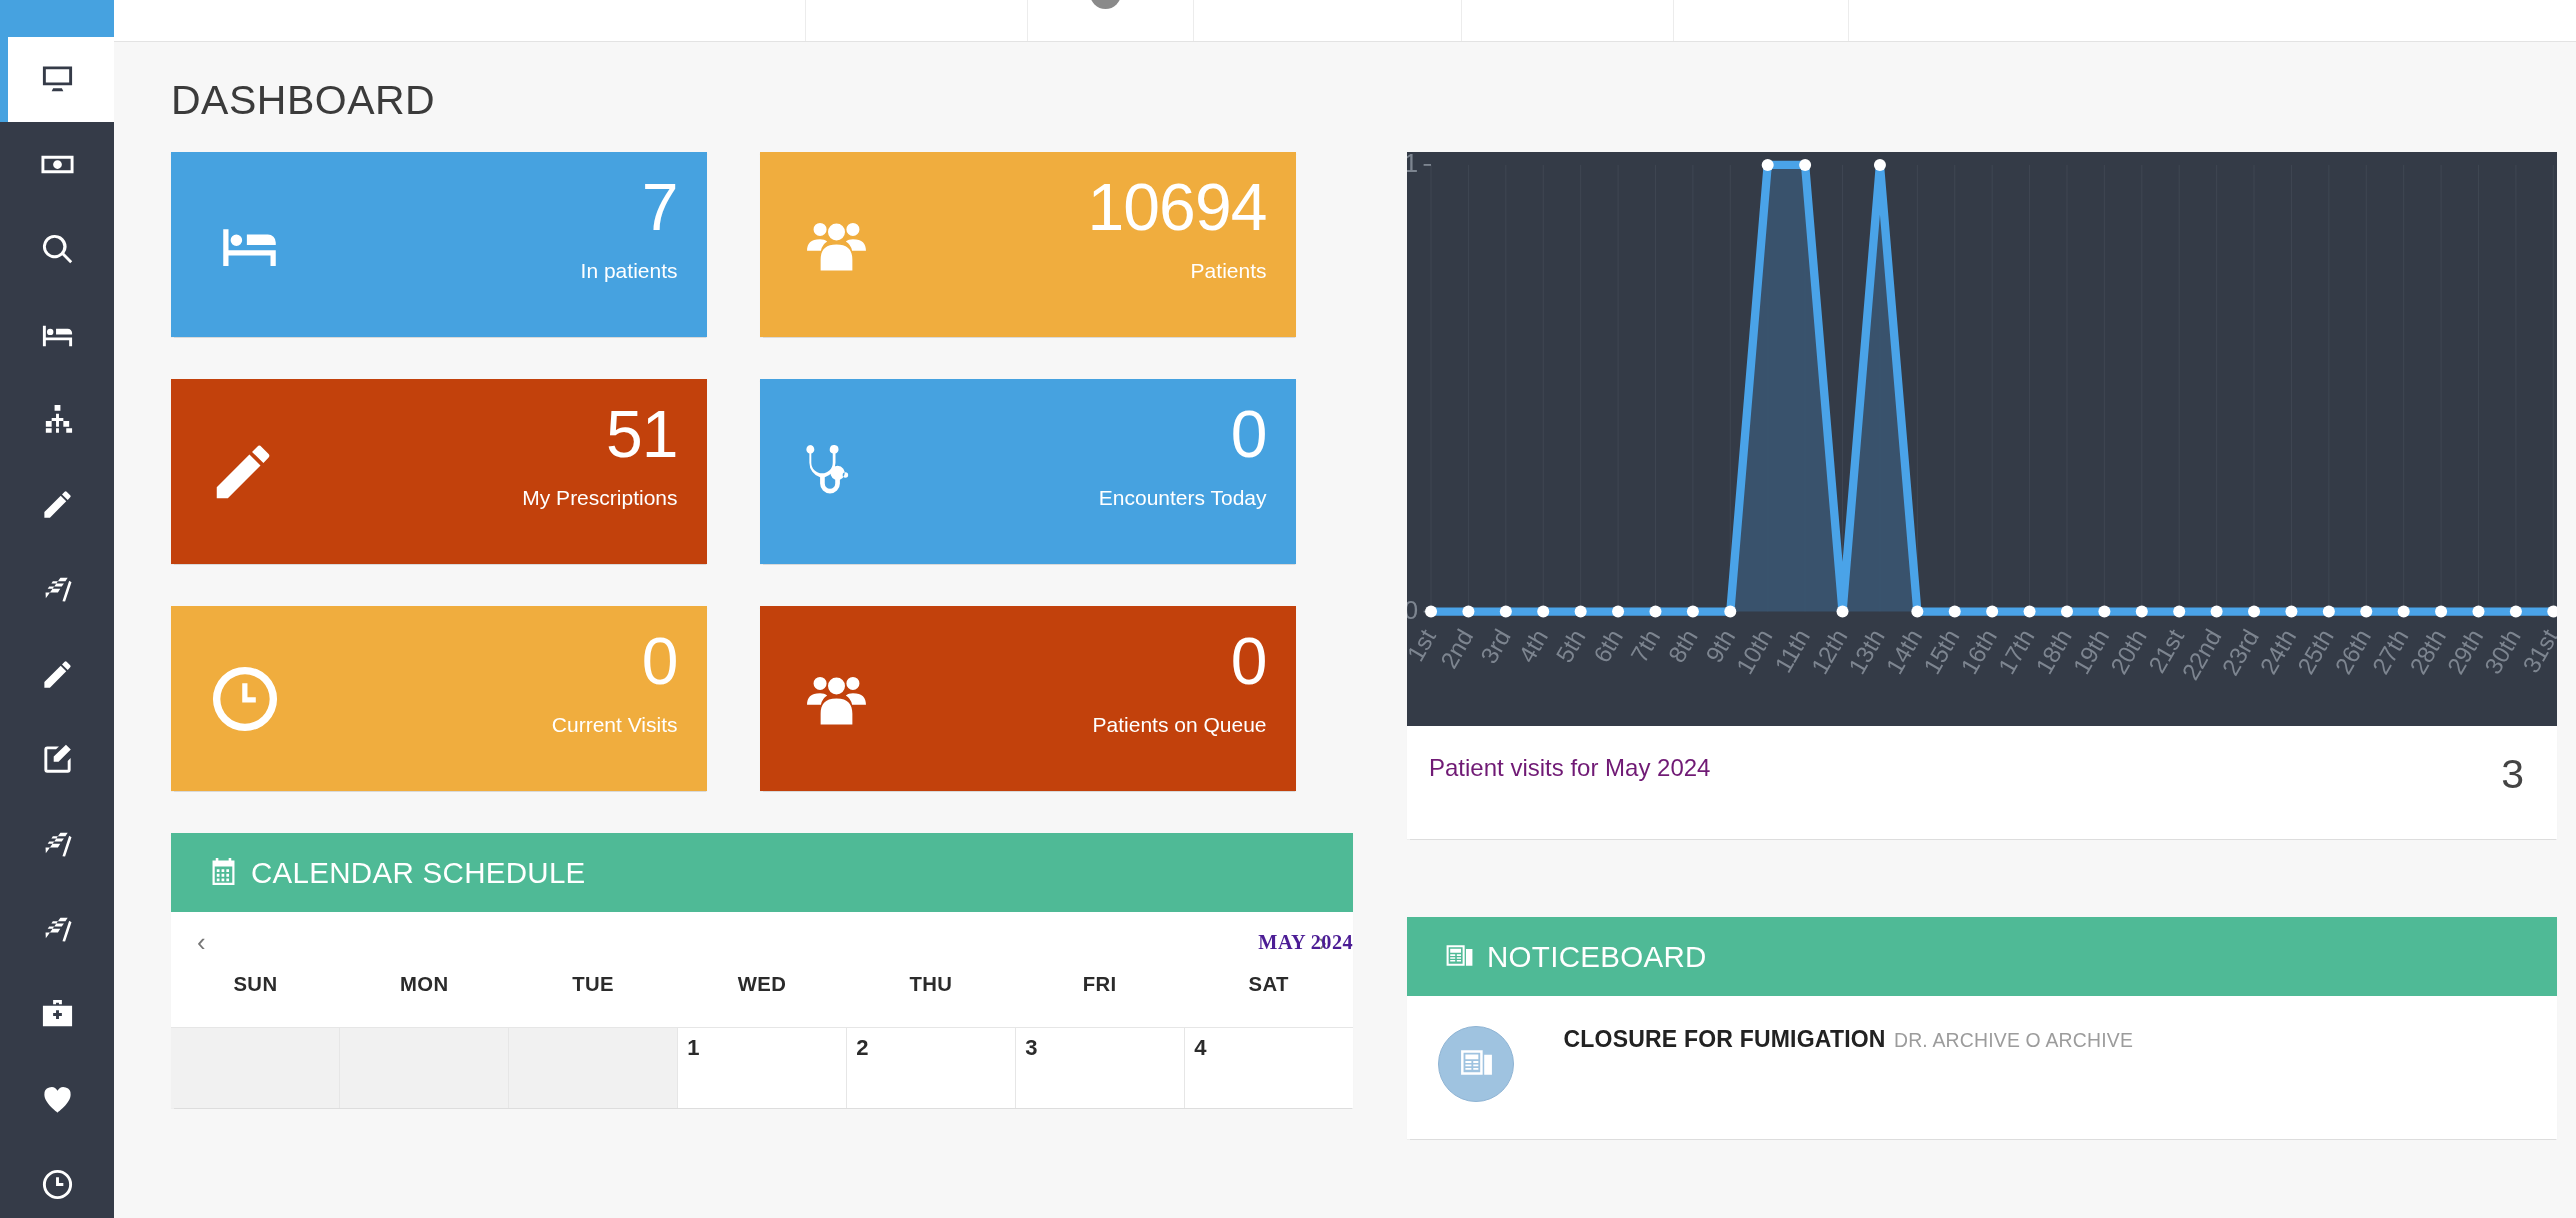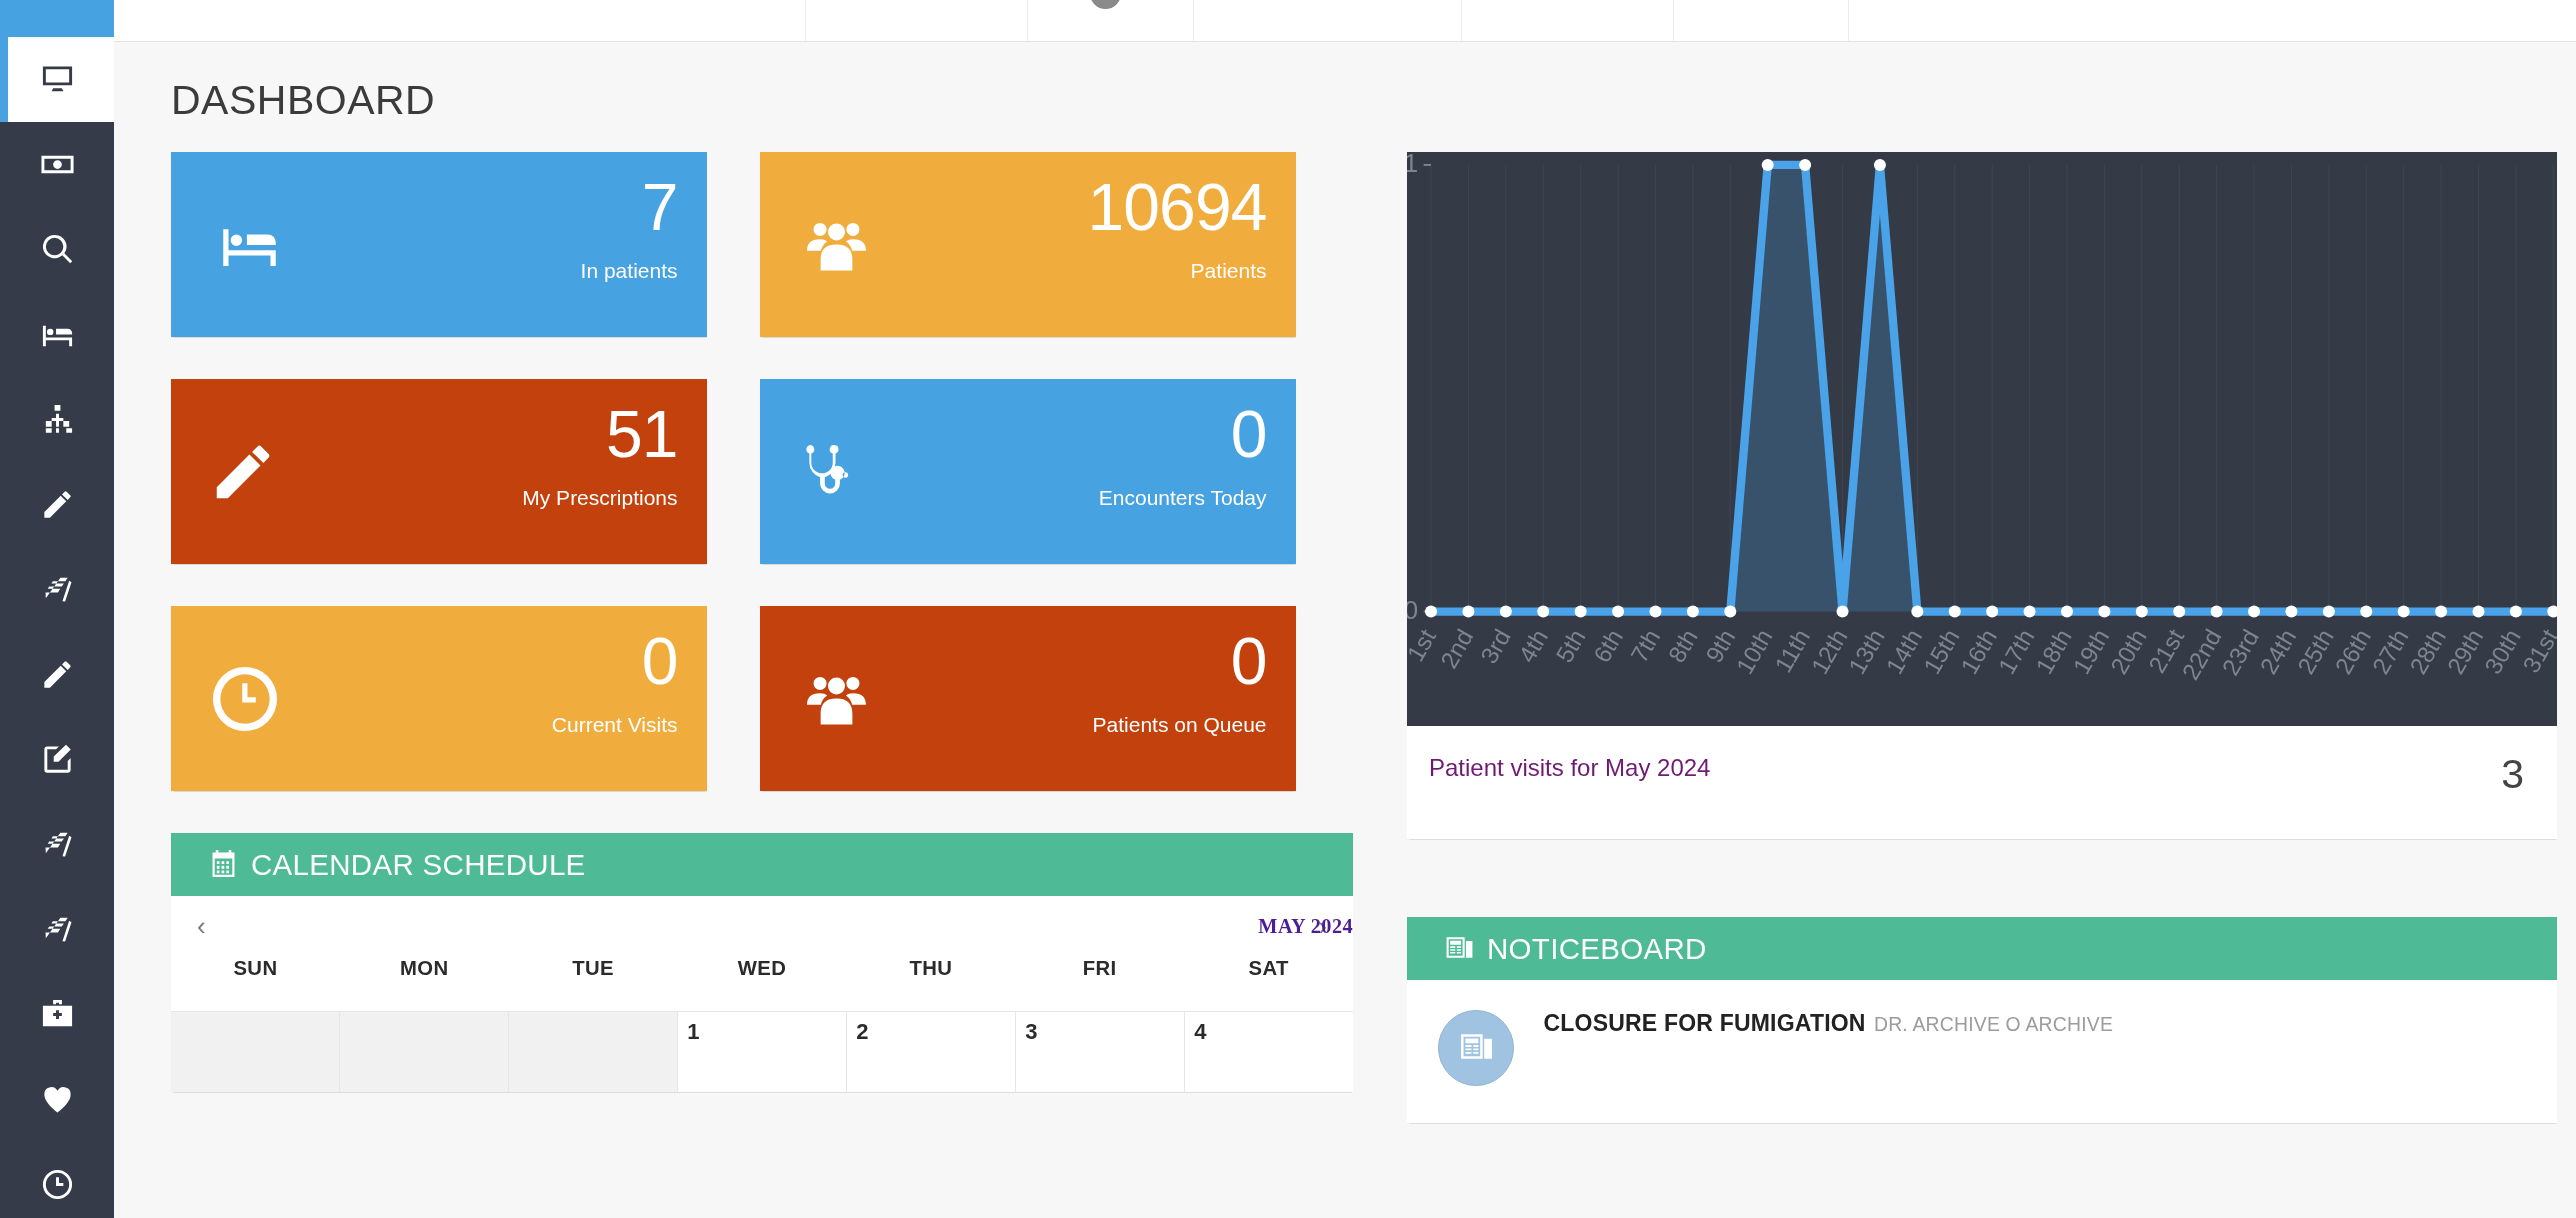--- a/index.html
+++ b/index.html
@@ -105,21 +105,21 @@
   .chart-foot {
     height: 113px; background: #fff; display: flex; align-items: flex-start;
     justify-content: space-between; padding: 28px 33px 0 22px;
   }
   .chart-foot-title { font-size: 24px; color: #701a75; font-weight: 400; }
   .chart-foot-value { font-size: 41px; color: #444; font-weight: 400; line-height: 1; }
 
   
   .panel { background: #fff; box-shadow: 0 0.9px 0.9px rgba(0,0,0,.1); }
   .panel-head {
-    background: #4fba96; color: #fff; height: 63px;
+    background: #4fba96; color: #fff; height: 79px;
     display: flex; align-items: center; padding-left: 37px;
   }
   .panel-head svg { fill: #fff; width: 31px; height: 31px; margin-right: 12px; }
   .panel-head .ph-title {
     font-size: 29.5px; letter-spacing: 0.3px; font-weight: 400;
   }
 
   
   .cal-nav {
     height: 61px; display: flex; align-items: center;
@@ -148,21 +148,21 @@
   
   .notice-body { display: flex; padding: 29.5px 28px 37px 31px; }
   .notice-avatar {
     width: 76px; height: 76px; border-radius: 50%;
     background: #9fc3e0; border: 0.9px solid #8fb4d4;
     display: flex; align-items: center; justify-content: center;
     flex: 0 0 auto; margin-right: 29.5px;
   }
   .notice-avatar svg { width: 37px; height: 37px; fill: #fff; }
   .notice-title {
-    font-size: 23px; font-weight: 700; color: #222; letter-spacing: 0.2px;
+    font-size: 23px; font-weight: 700; color: #222; letter-spacing: 0.2px; margin-left: 20px;
   }
   .notice-author {
     font-size: 19.4px; color: #9c9c9c; font-weight: 400; margin-left: 8.3px;
     letter-spacing: 0.2px;
   }
   .notice-text { font-size: 23px; color: #333; margin-top: 11px; }
 </style>
 </head>
 <body>
 

